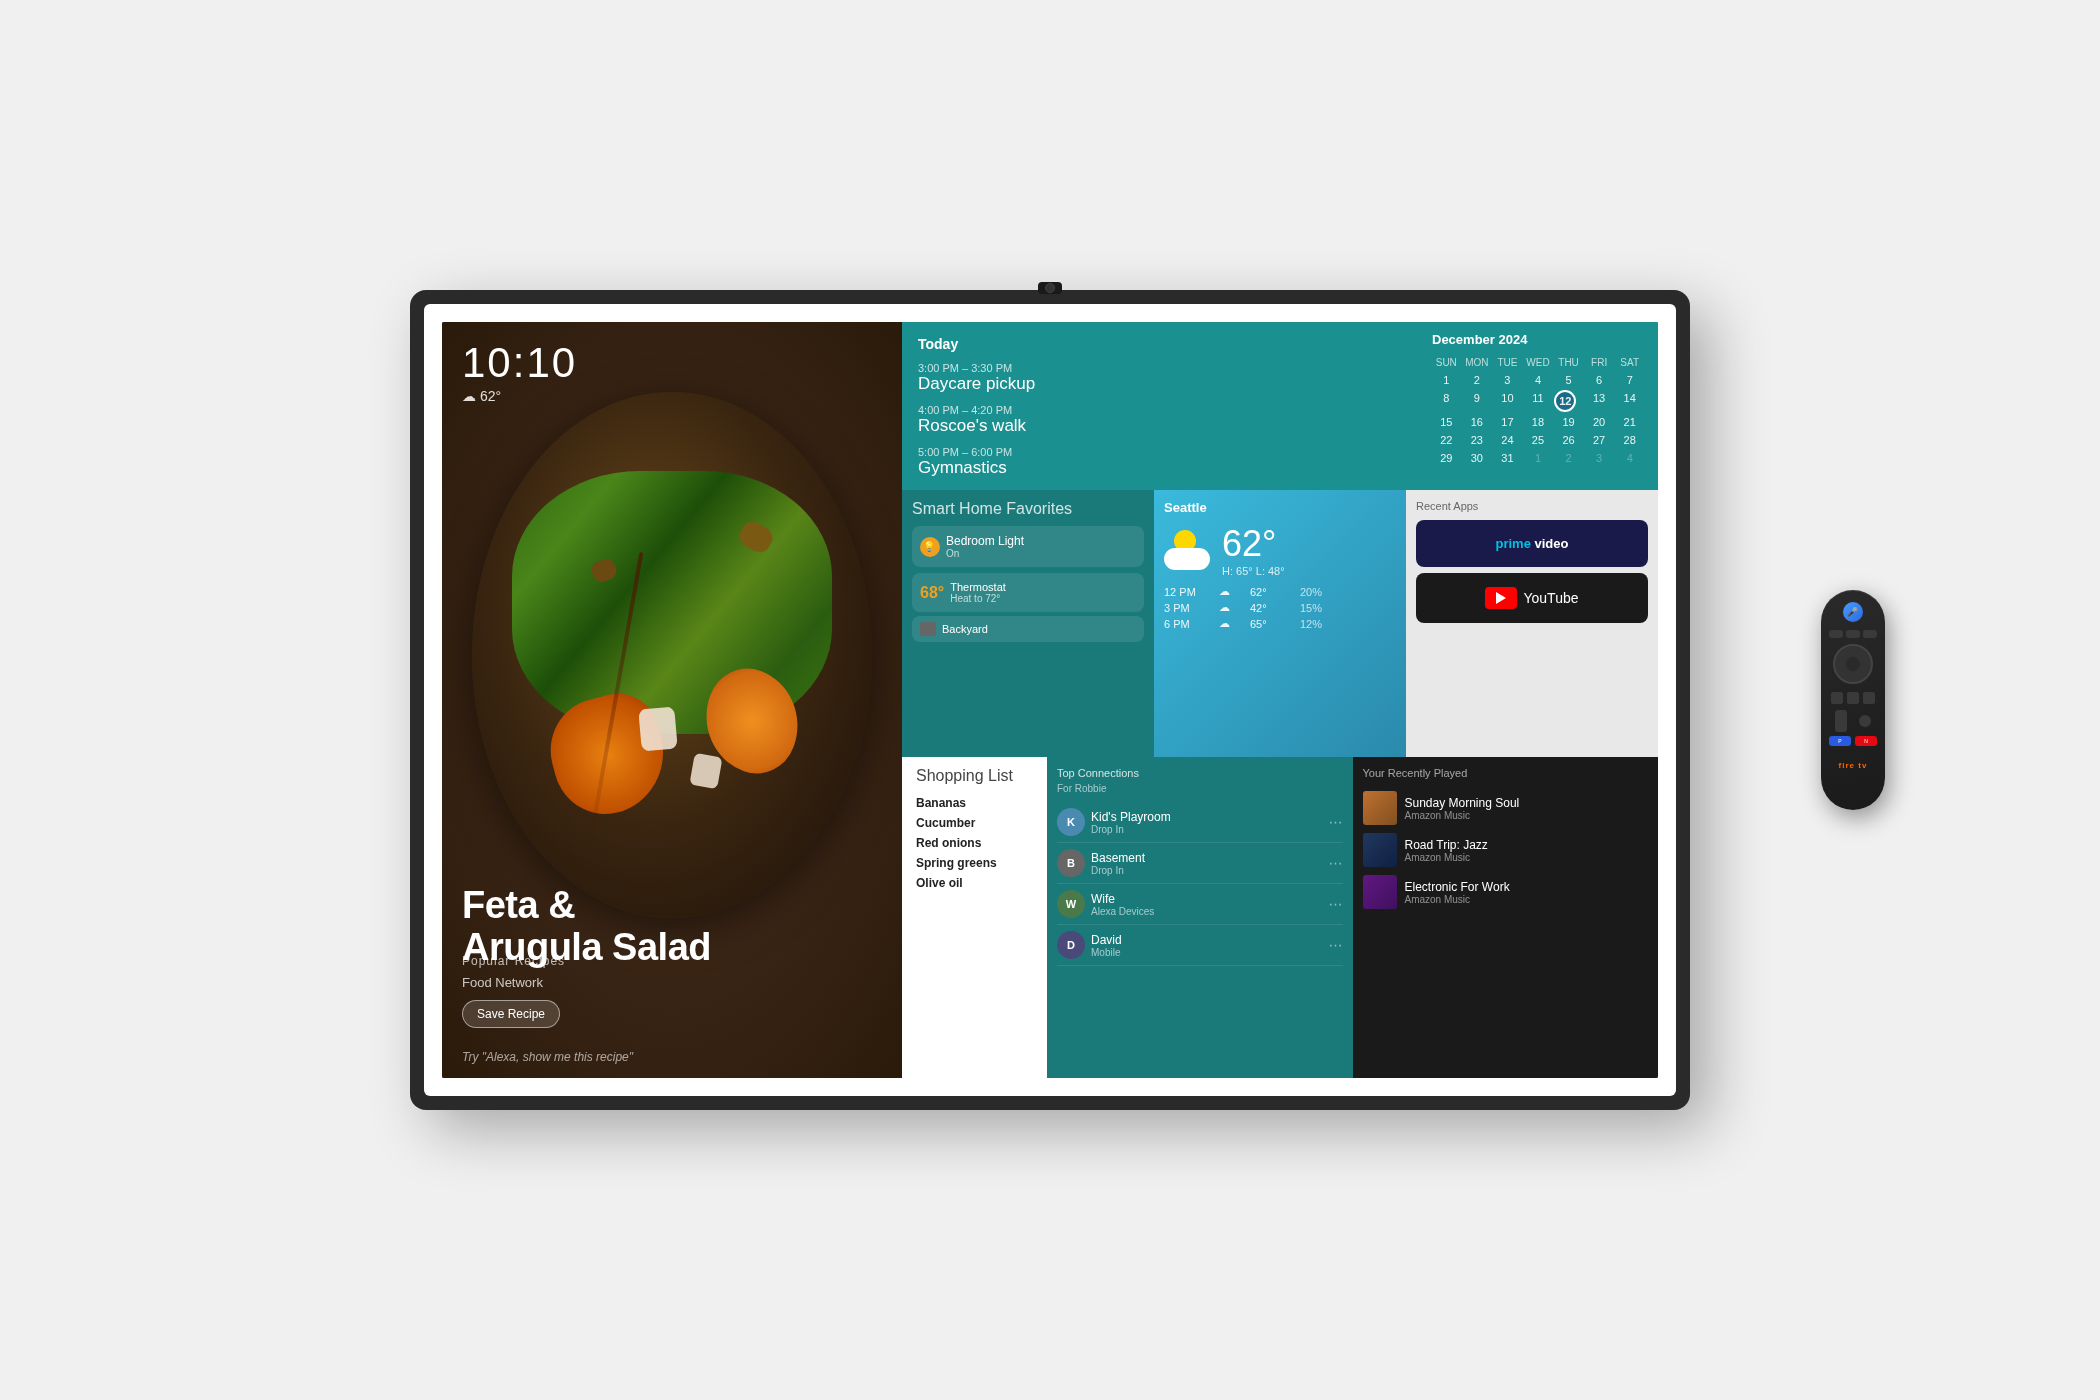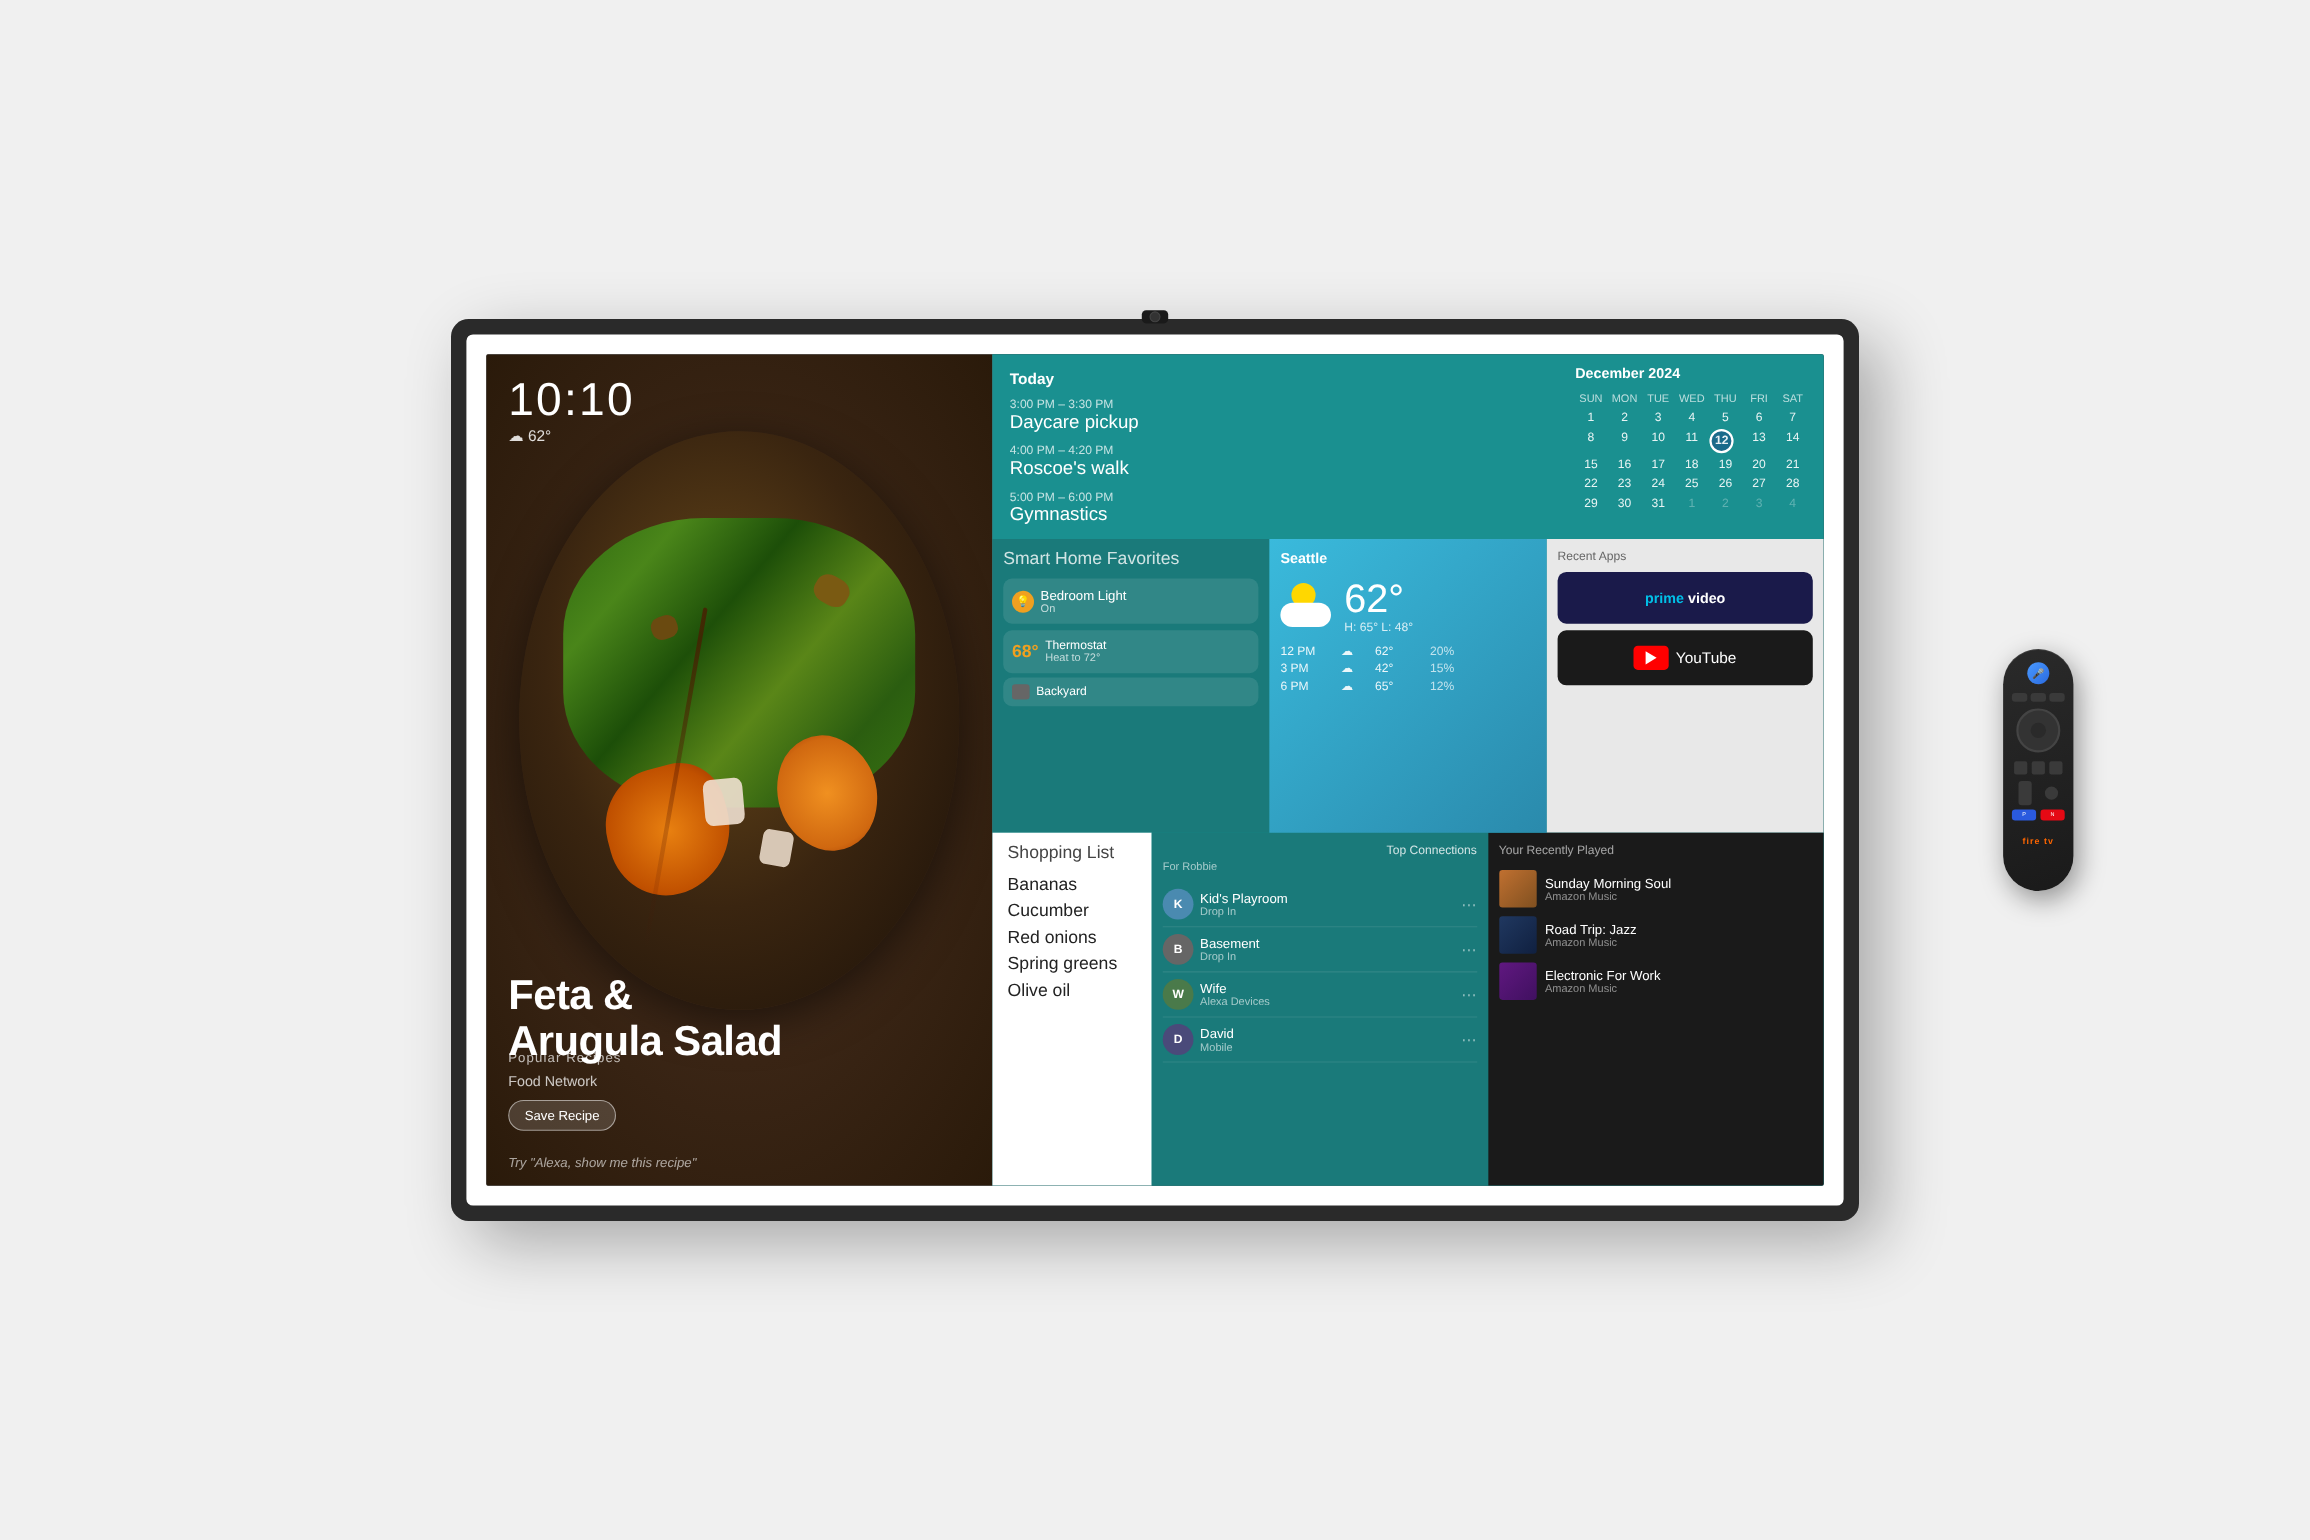--- a/index.html
+++ b/index.html
@@ -445,39 +445,38 @@
       padding: 10px 14px;
       min-width: 145px;
     }
     .shopping-title {
       font-size: 16px;
       color: #444;
       margin-bottom: 8px;
       font-weight: 500;
     }
     .shopping-item {
-      font-size: 16px;
+      font-size: 12px;
       color: #222;
       padding: 3px 0;
-      font-weight: 400;
+      font-weight: 700;
     }
 
     
     .widget-connections {
       background: #1a7a7a;
       flex: 1;
       padding: 10px;
       min-width: 170px;
     }
     .connections-title {
       font-size: 11px;
       color: rgba(255,255,255,0.8);
       margin-bottom: 4px;
       font-weight: 500;
-      text-align: right;
     }
     .connections-sub {
       font-size: 10px;
       color: rgba(255,255,255,0.6);
       margin-bottom: 8px;
     }
     .connection-item {
       display: flex;
       align-items: center;
       gap: 6px;

